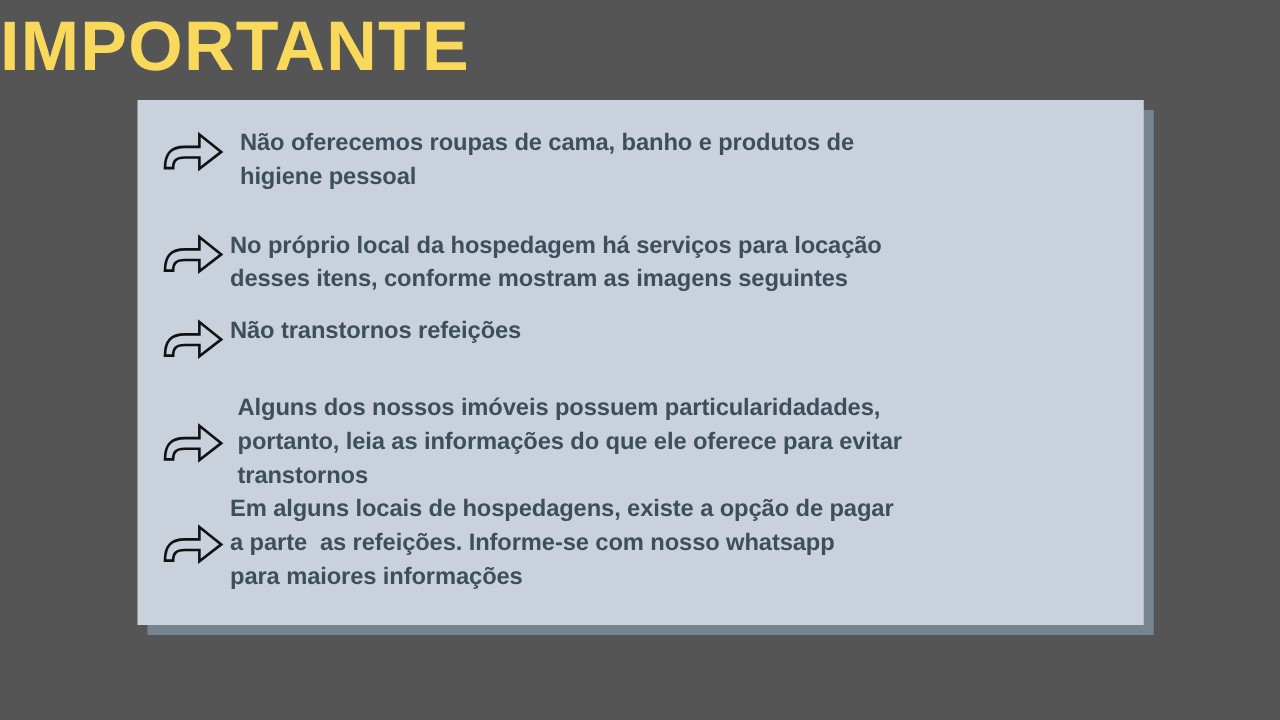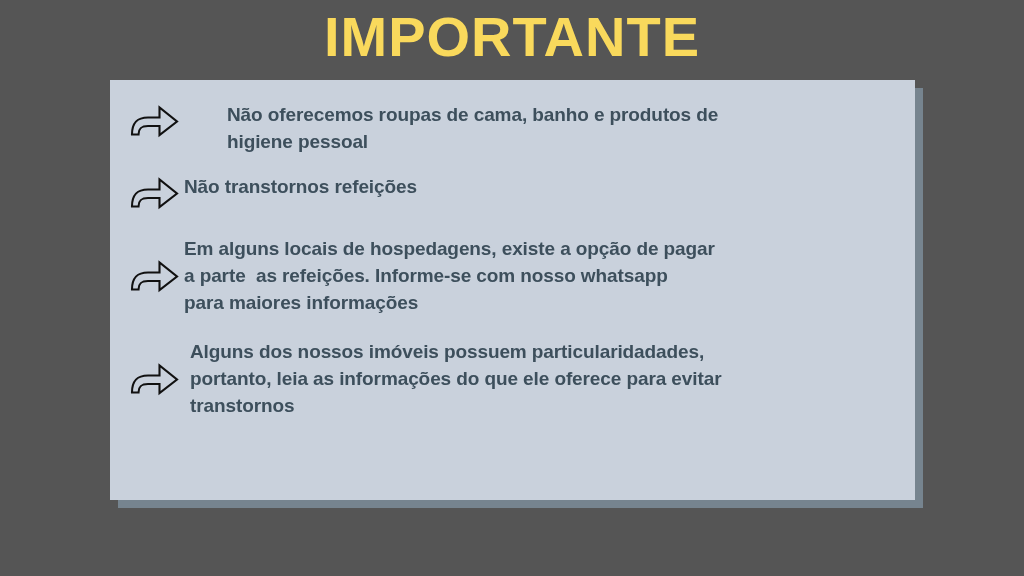--- a/index.html
+++ b/index.html
@@ -20,21 +20,20 @@
     background: #555555;
     box-sizing: border-box;
   }
 
   
   #title {
     position: absolute;
     left: 0;
     top: 8px;
     width: 1024px;
-    text-align: center;
     font-family: "Liberation Sans", sans-serif;
     font-size: 56px;
     font-weight: bold;
     letter-spacing: 1px;
     color: #f9d95c;
     line-height: 1.05;
     white-space: nowrap;
     user-select: none;
   }
 
@@ -94,21 +93,21 @@
     flex: 1 1 auto;
     font-family: "Liberation Sans", sans-serif;
     font-size: 19px;
     font-weight: bold;
     color: #3d4f5c;
     line-height: 1.42;
     letter-spacing: -0.1px;
     white-space: pre-wrap;
   }
   
-  .bullet.b1 { margin-top: 4px;  margin-bottom: 18px; gap: 35px; }
+  .bullet.b1 { margin-top: 4px;  margin-bottom: 28px; }
   .bullet.b1 .bullet-text { padding-left: 8px; }
   .bullet.b2 { margin-bottom: 14px; }
   .bullet.b3 { margin-bottom: 26px; }
   .bullet.b4 { margin-bottom: 22px; }
   .bullet.b5 { margin-bottom: 0; }
   .bullet.b5 .bullet-text { padding-left: 6px; }
 </style>
 </head>
 <body>
 
@@ -124,48 +123,57 @@
       <div class="bullet b1">
         <span class="bullet-icon">
           <svg viewBox="0 0 52 34" xmlns="http://www.w3.org/2000/svg">
             <path d="M4 30.5 C4 18.5 9 13.5 20 13.5 L31.5 13.5 L31.5 3.5 L49 17.5 L31.5 31 L31.5 22 L20 22 C12.5 22 10.5 25 10.5 30.5 Z" fill="none" stroke="#111111" stroke-width="2.1" stroke-linejoin="miter"></path>
           </svg>
         </span>
         <span class="bullet-text">Não oferecemos roupas de cama, banho e produtos de
 higiene pessoal</span>
       </div>
 
+      <div class="bullet b2">
+        <span class="bullet-icon">
+          <svg viewBox="0 0 52 34" xmlns="http://www.w3.org/2000/svg">
+            <path d="M4 30.5 C4 18.5 9 13.5 20 13.5 L31.5 13.5 L31.5 3.5 L49 17.5 L31.5 31 L31.5 22 L20 22 C12.5 22 10.5 25 10.5 30.5 Z" fill="none" stroke="#111111" stroke-width="2.1" stroke-linejoin="miter"></path>
+          </svg>
+        </span>
+        <span class="bullet-text">No próprio local da hospedagem há serviços para locação
+desses itens, conforme mostram as imagens seguintes</span>
+      </div>
 
       <div class="bullet b3">
         <span class="bullet-icon">
           <svg viewBox="0 0 52 34" xmlns="http://www.w3.org/2000/svg">
             <path d="M4 30.5 C4 18.5 9 13.5 20 13.5 L31.5 13.5 L31.5 3.5 L49 17.5 L31.5 31 L31.5 22 L20 22 C12.5 22 10.5 25 10.5 30.5 Z" fill="none" stroke="#111111" stroke-width="2.1" stroke-linejoin="miter"></path>
           </svg>
         </span>
         <span class="bullet-text">Não transtornos refeições</span>
+      </div>
+
+      <div class="bullet b5 centered-icon">
+        <span class="bullet-icon">
+          <svg viewBox="0 0 52 34" xmlns="http://www.w3.org/2000/svg">
+            <path d="M4 30.5 C4 18.5 9 13.5 20 13.5 L31.5 13.5 L31.5 3.5 L49 17.5 L31.5 31 L31.5 22 L20 22 C12.5 22 10.5 25 10.5 30.5 Z" fill="none" stroke="#111111" stroke-width="2.1" stroke-linejoin="miter"></path>
+          </svg>
+        </span>
+        <span class="bullet-text">Alguns dos nossos imóveis possuem particularidadades,
+portanto, leia as informações do que ele oferece para evitar
+transtornos</span>
       </div>
 
       <div class="bullet b4 centered-icon">
         <span class="bullet-icon">
           <svg viewBox="0 0 52 34" xmlns="http://www.w3.org/2000/svg">
             <path d="M4 30.5 C4 18.5 9 13.5 20 13.5 L31.5 13.5 L31.5 3.5 L49 17.5 L31.5 31 L31.5 22 L20 22 C12.5 22 10.5 25 10.5 30.5 Z" fill="none" stroke="#111111" stroke-width="2.1" stroke-linejoin="miter"></path>
           </svg>
         </span>
         <span class="bullet-text">Em alguns locais de hospedagens, existe a opção de pagar
 a parte  as refeições. Informe-se com nosso whatsapp
 para maiores informações</span>
       </div>
 
-      <div class="bullet b5 centered-icon">
-        <span class="bullet-icon">
-          <svg viewBox="0 0 52 34" xmlns="http://www.w3.org/2000/svg">
-            <path d="M4 30.5 C4 18.5 9 13.5 20 13.5 L31.5 13.5 L31.5 3.5 L49 17.5 L31.5 31 L31.5 22 L20 22 C12.5 22 10.5 25 10.5 30.5 Z" fill="none" stroke="#111111" stroke-width="2.1" stroke-linejoin="miter"></path>
-          </svg>
-        </span>
-        <span class="bullet-text">Alguns dos nossos imóveis possuem particularidadades,
-portanto, leia as informações do que ele oferece para evitar
-transtornos</span>
-      </div>
-
     </div>
   </div>
 
 </div>
 
 </body></html>

